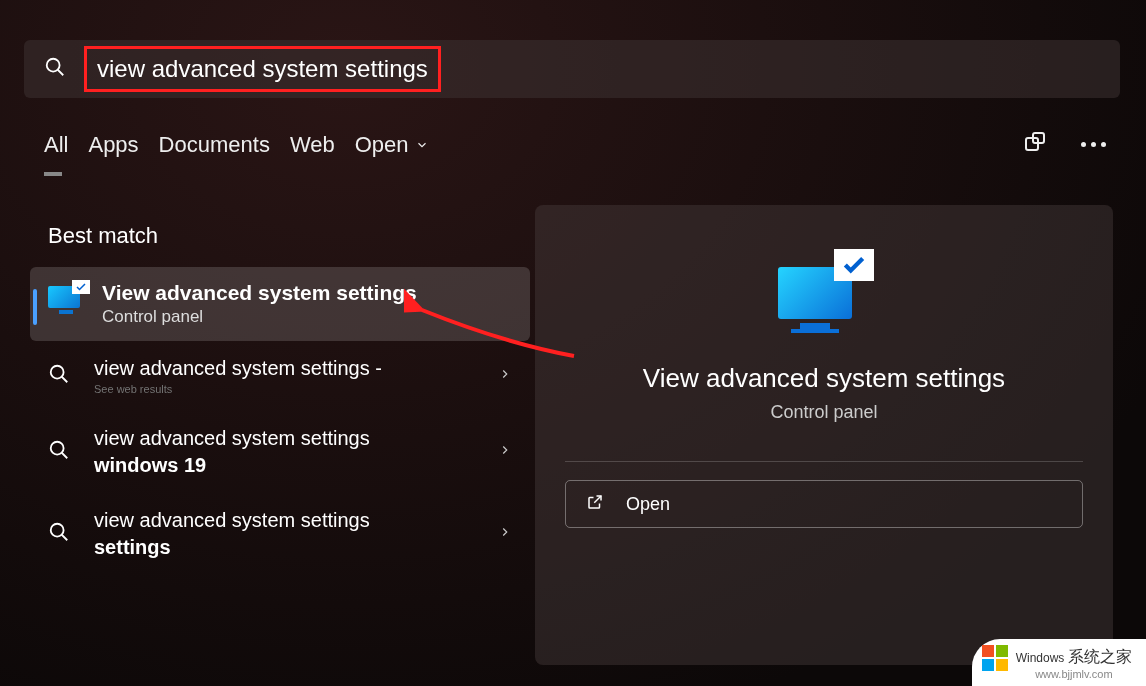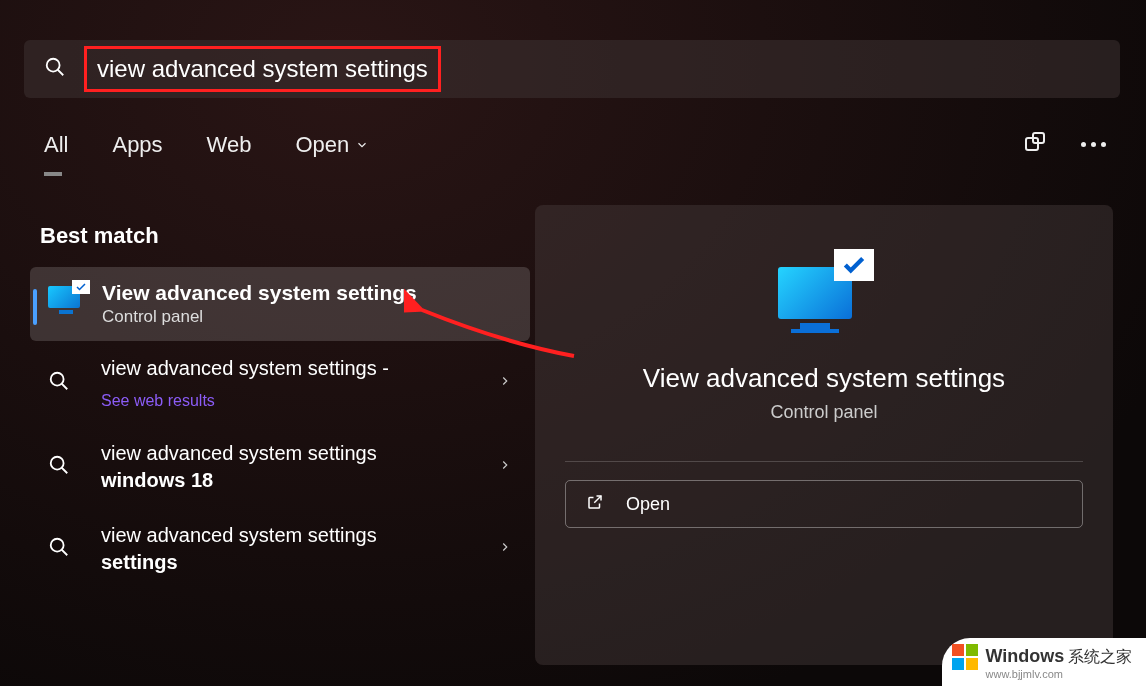--- a/index.html
+++ b/index.html
@@ -26,60 +26,60 @@
     border: 3px solid #ff2020;
     padding: 2px 10px;
     font-size: 24px;
     color: #fff;
     height: 46px;
     display: flex; align-items: center;
   }
 
   .tabs {
     position: absolute; left: 44px; top: 132px;
-    display: flex; gap: 44px; align-items: center;
+    display: flex; gap: 20px; align-items: center;
     font-size: 22px; color: #eee;
   }
   .tab { cursor: pointer; position: relative; padding-bottom: 18px; }
   .tab.active::after { content:""; position:absolute; left:0; bottom:0; width:18px; height:4px; background:#888; }
   .tab-more { display:flex; align-items:center; gap:6px; }
   .chevron-down { display:inline-block; }
   .chevron-down svg { width:14px; height:14px; stroke:#eee; fill:none; stroke-width:2; }
 
   .top-right-icons { position:absolute; right:40px; top:130px; display:flex; gap:34px; align-items:center; }
   .top-right-icons svg { width:24px; height:24px; stroke:#eee; fill:none; stroke-width:2; }
   .dots { display:flex; gap:5px; }
   .dots span { width:5px; height:5px; background:#eee; border-radius:50%; }
 
   .left-col { position:absolute; left:30px; top:215px; width:500px; }
-  .section-title { font-size:22px; font-weight:700; margin: 8px 10px 18px; }
+  .section-title { font-size:22px; font-weight:400; margin: 8px 18px 18px; }
   .best-match-item {
     background: rgba(130,120,120,0.35);
     border-radius:6px;
     padding: 14px 18px;
     display:flex; align-items:center; gap:18px;
     position:relative;
   }
   .best-match-item::before { content:""; position:absolute; left:3px; top:22px; width:4px; height:36px; background:#4aa0ff; border-radius:2px; }
   .monitor-icon { width:36px; height:36px; position:relative; }
   .monitor-icon .screen { width:32px; height:22px; background:linear-gradient(135deg,#18c8ff,#0b74d1); border-radius:2px; }
   .monitor-icon .stand { width:14px; height:4px; background:#0b74d1; margin:2px auto 0; }
   .monitor-icon .check { position:absolute; top:-6px; right:-6px; width:18px; height:14px; background:#fff; display:flex; align-items:center; justify-content:center; }
   .monitor-icon .check svg { width:12px; height:12px; stroke:#0060d0; fill:none; stroke-width:3; }
   .bm-title { font-size:21px; font-weight:600; }
   .bm-sub { font-size:17px; color:#ddd; margin-top:2px; }
 
   .web-item {
-    display:flex; align-items:center; gap:31px;
+    display:flex; align-items:center; gap:24px;
     padding: 14px 18px; cursor:pointer; position:relative;
   }
   .web-item .mag svg { width:22px; height:22px; stroke:#fff; fill:none; stroke-width:2; }
   .web-item .wtext { flex:1; font-size:20px; line-height:1.35; }
   .web-item .wtext .bold { font-weight:700; }
-  .web-item .wsub { font-size:16px; color:#8b5cf6;margin-top:8px; }
+  .web-item .wsub { font-size:11px; color:#737373; }
   .web-item .chev svg { width:14px; height:14px; stroke:#ccc; fill:none; stroke-width:2; }
 
   .detail-panel {
     position:absolute; left:535px; top:205px;
     width:578px; height:460px;
     background: rgba(70,60,60,0.45);
     border-radius:8px;
     padding: 48px 30px 0;
     display:flex; flex-direction:column; align-items:center;
   }
@@ -111,42 +111,43 @@
     padding: 8px 14px 6px 44px;
     display:flex; align-items:center; gap:10px;
     font-size:13px;
   }
   .watermark .winlogo { position:absolute; left:8px; top:4px; width:30px; height:30px; }
   .watermark .winlogo span { position:absolute; width:12px; height:12px; }
   .wl-r{ background:#f25022; left:2px; top:2px;}
   .wl-g{ background:#7fba00; left:16px; top:2px;}
   .wl-b{ background:#00a4ef; left:2px; top:16px;}
   .wl-y{ background:#ffb900; left:16px; top:16px;}
-  .watermark .wm-big { font-size:18px; font-weight:700; }
+  .watermark .wm-big { font-size:12px; font-weight:400; }
   .watermark .wm-cn { font-size:16px; }
-  .watermark .wm-url { font-size:11px; color:#888; display:block; text-align:left; }
+  .watermark .wm-url { font-size:11px; color:#888; display:block; text-align:center; }
 </style>
 </head>
 <body>
 
 <div class="searchbar">
   <span class="search-icon">
     <svg viewBox="0 0 24 24">
         <circle cx="10" cy="10" r="7"></circle>
         <line x1="15" y1="15" x2="21" y2="21"></line>
       </svg>
   </span>
   <span class="search-text-wrap">
     <span>view advanced system settings</span>
   </span>
 </div>
 
 <div class="tabs">
   <div class="tab active">All</div>
   <div class="tab">Apps</div>
+  <div class="tab">Documents</div>
   <div class="tab">Web</div>
   <div class="tab tab-more">
     <span>Open</span>
     <span class="chevron-down">
       <svg viewBox="0 0 24 24">
           <polyline points="6 9 12 15 18 9"></polyline>
         </svg>
     </span>
   </div>
 </div>
@@ -198,21 +199,21 @@
           <polyline points="9 6 15 12 9 18"></polyline>
         </svg></span>
   </div>
 
   <div class="web-item">
     <span class="mag"><svg viewBox="0 0 24 24">
           <circle cx="10" cy="10" r="7"></circle>
           <line x1="15" y1="15" x2="21" y2="21"></line>
         </svg></span>
     <div class="wtext">
-      <span>view advanced system settings </span><br><span class="bold">windows 18</span>
+      <span>view advanced system settings </span><br><span class="bold">windows 19</span>
     </div>
     <span class="chev"><svg viewBox="0 0 24 24">
           <polyline points="9 6 15 12 9 18"></polyline>
         </svg></span>
   </div>
 
   <div class="web-item">
     <span class="mag"><svg viewBox="0 0 24 24">
           <circle cx="10" cy="10" r="7"></circle>
           <line x1="15" y1="15" x2="21" y2="21"></line>

